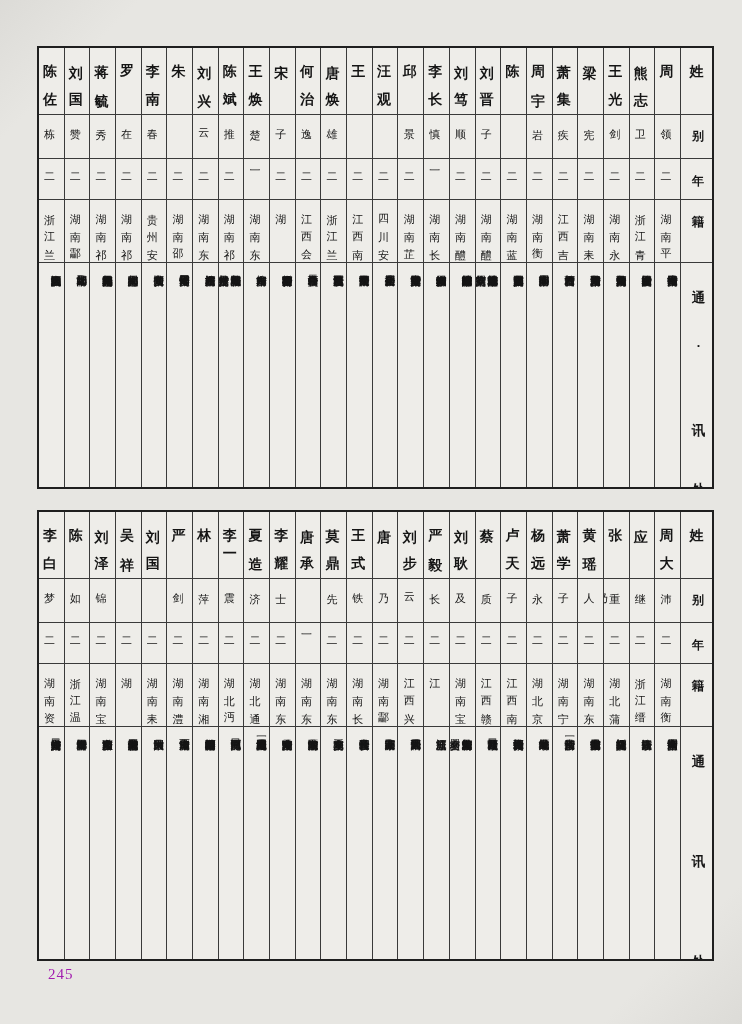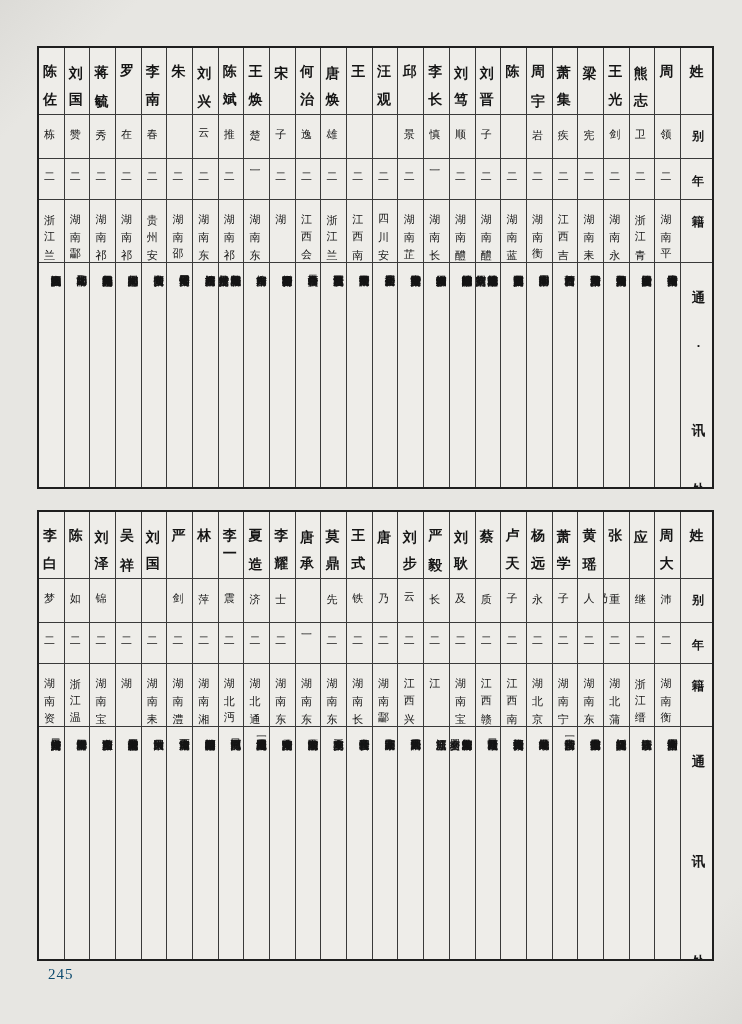--- a/index.html
+++ b/index.html
@@ -36,21 +36,21 @@
   .c-addr{
     flex:1 1 auto;border-bottom:none;font-size:10.5px;line-height:12px;
     text-align:start;text-align-last:auto;white-space:pre-line;
     padding:4px 2px 4px 0;
   }
   .header-col .cell{font-weight:bold;}
   .header-col .c-alias,.header-col .c-age{font-size:12px;}
   .header-col .c-native{font-size:12.5px;}
   .header-col .c-addr{font-size:13.5px;text-align:justify;text-align-last:justify;padding:16px 0 16px 0;padding-right:8px;}
   .page-number{
-    position:absolute;left:48px;top:966px;font-size:15px;letter-spacing:1px;color:#0c4a6e;
+    position:absolute;left:48px;top:966px;font-size:15px;letter-spacing:1px;color:#a21caf;
     font-family:"Liberation Serif","DejaVu Serif",serif;
   }
 </style>
 </head>
 <body>
 
 <div id="table-top" class="roster-table">
     <div class="col header-col">
       <div class="cell c-name">姓名</div>
       <div class="cell c-alias">别号</div>

